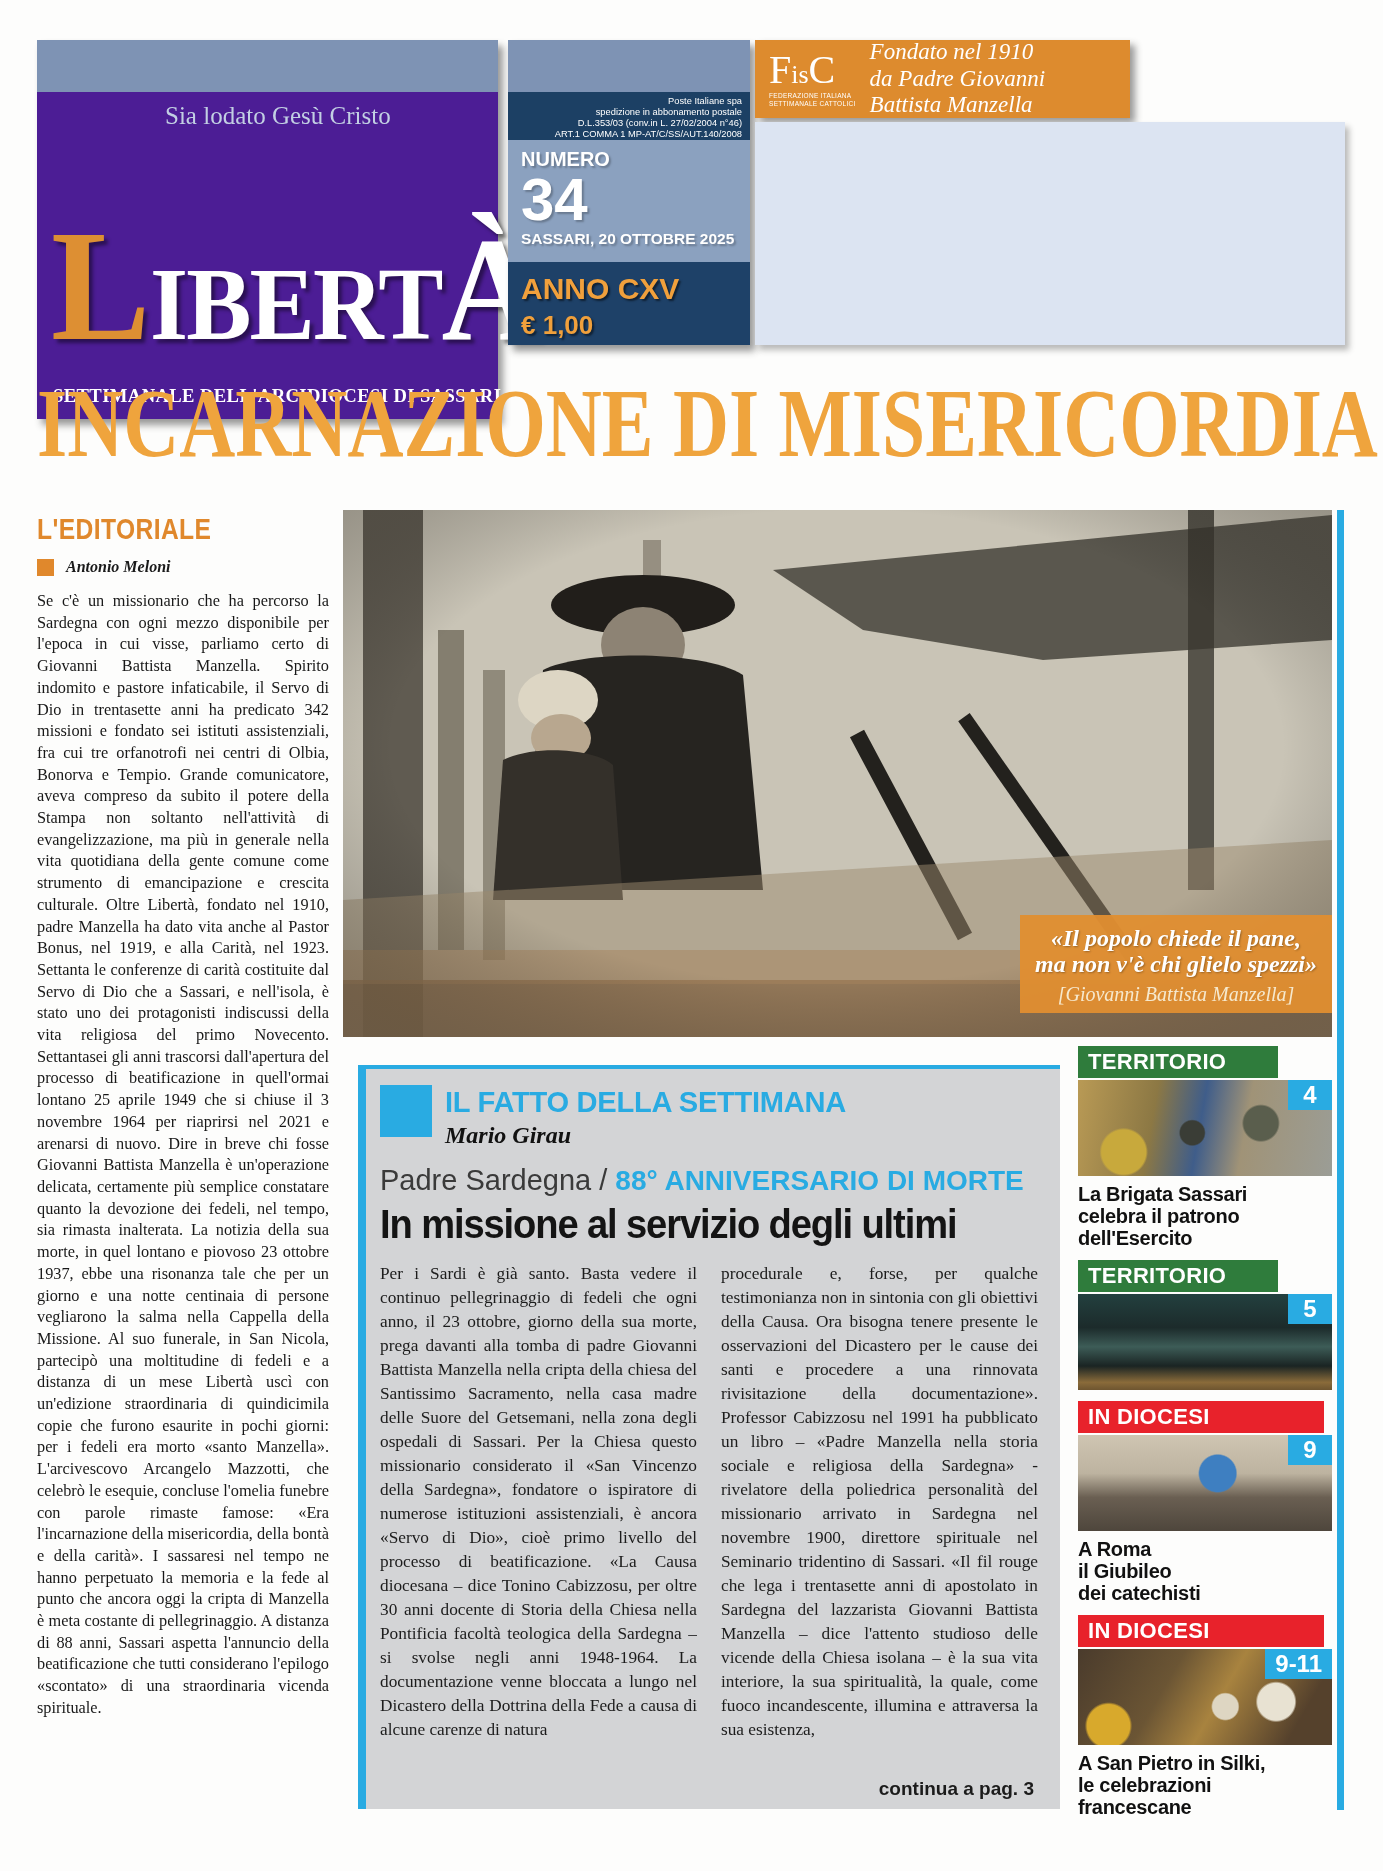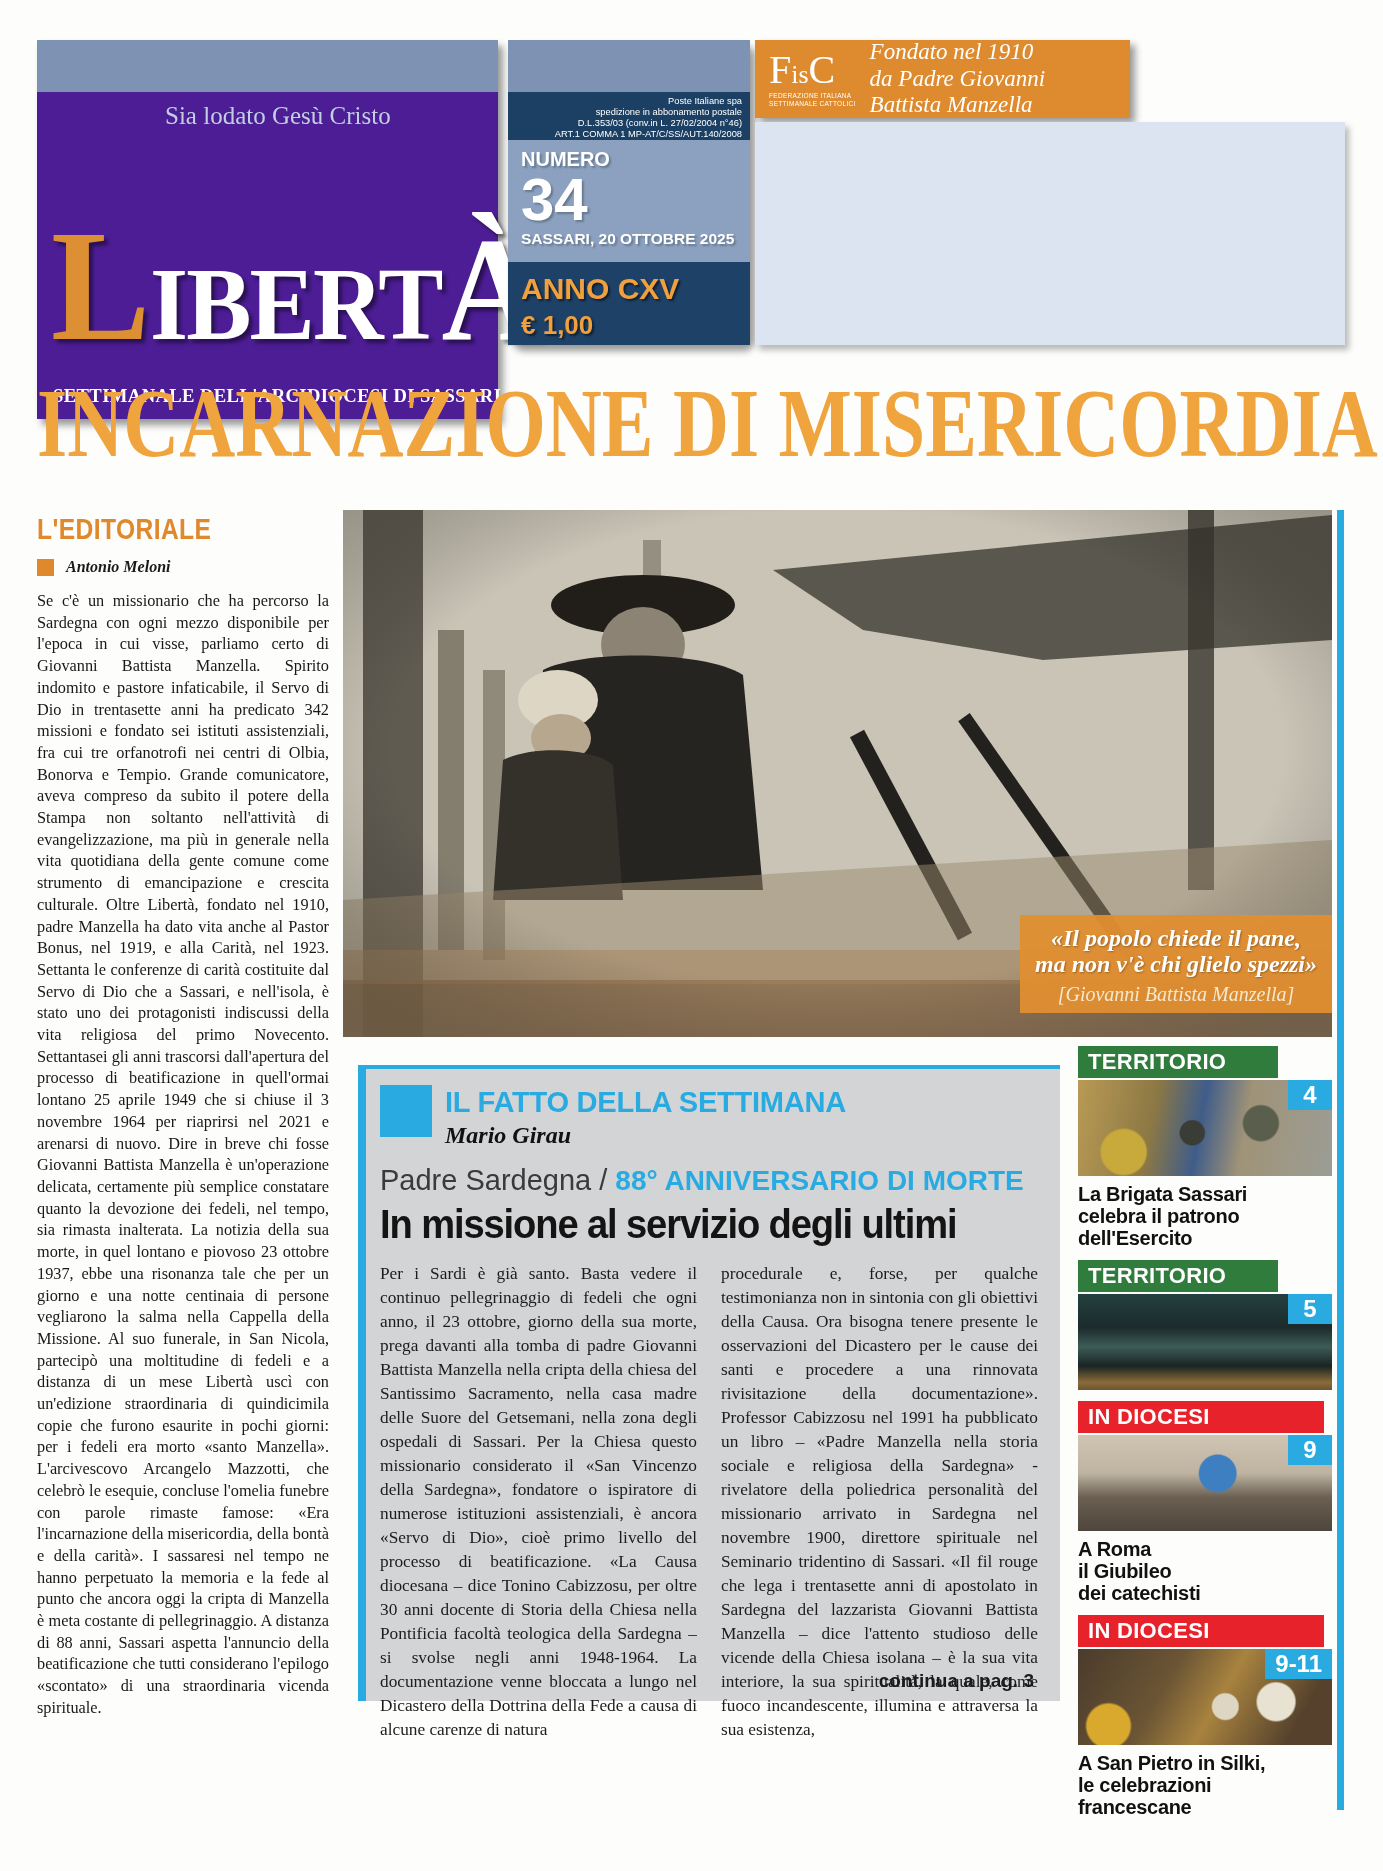--- a/index.html
+++ b/index.html
@@ -10,21 +10,21 @@
   
   .hdr-left{left:37px;top:40px;width:461px;height:379px;background:#4c1d95;box-shadow:5px 6px 7px rgba(30,30,30,.45);}
   .hdr-left .band{position:absolute;left:0;top:0;width:100%;height:52px;background:#7e93b4;}
   .tagline{position:absolute;left:128px;top:62px;font-family:"Liberation Serif",serif;font-size:25px;color:#c2cfe3;}
   .masthead{position:absolute;left:14px;bottom:42px;white-space:nowrap;font-family:"Liberation Serif",serif;font-weight:bold;transform:scaleX(.94);transform-origin:left bottom;text-shadow:4px 4px 4px rgba(0,0,0,.45);}
   .masthead .big-l{font-size:158px;color:#dd8f33;}
   .masthead .mid{font-size:104px;color:#ffffff;letter-spacing:-2px;}
   .masthead .big-a{font-size:148px;color:#ffffff;}
   .hdr-sub{position:absolute;left:16px;bottom:12px;font-family:"Liberation Serif",serif;font-weight:bold;font-size:19px;color:#ffffff;letter-spacing:.4px;white-space:nowrap;transform:scaleX(.98);transform-origin:left;}
 
-  .hdr-mid{left:508px;top:40px;width:242px;height:305px;background:#22c55e;box-shadow:5px 6px 7px rgba(30,30,30,.45);border-radius:11px;}
+  .hdr-mid{left:508px;top:40px;width:242px;height:305px;background:#22c55e;box-shadow:5px 6px 7px rgba(30,30,30,.45);}
   .hdr-mid .band{position:absolute;left:0;top:0;width:100%;height:52px;background:#7e93b4;}
   .postal{position:absolute;left:0;top:52px;width:100%;height:48px;background:#1c4064;color:#fff;font-size:9.3px;line-height:1.2;text-align:right;box-sizing:border-box;padding:4px 8px 0 0;white-space:pre-line;}
   .numero-band{position:absolute;left:0;top:100px;width:100%;height:122px;background:#8ba1bf;color:#fff;box-sizing:border-box;padding:8px 0 0 13px;text-shadow:2px 2px 2px rgba(0,0,0,.25);}
   .numero-label{font-size:20px;font-weight:bold;}
   .numero-num{font-size:60px;font-weight:bold;line-height:.95;}
   .numero-date{font-size:15.5px;font-weight:bold;margin-top:2px;white-space:nowrap;}
   .anno-band{position:absolute;left:0;top:222px;width:100%;height:83px;background:#1e4168;box-sizing:border-box;padding:10px 0 0 13px;}
   .anno{font-size:30px;font-weight:bold;color:#f0a03c;text-shadow:2px 2px 2px rgba(0,0,0,.5);}
   .price{font-size:26px;font-weight:bold;color:#f0a03c;margin-top:4px;text-shadow:2px 2px 2px rgba(0,0,0,.5);}
 
@@ -48,21 +48,21 @@
   .ed-author{font-family:"Liberation Serif",serif;font-style:italic;font-weight:bold;font-size:16px;color:#1a1a1a;}
   .ed-body{margin-top:14px;font-family:"Liberation Serif",serif;font-size:16.3px;line-height:21.7px;color:#181818;text-align:justify;hyphens:auto;-webkit-hyphens:auto;}
 
   
   .photo{left:343px;top:510px;width:989px;height:527px;background:#c9c4b6;overflow:hidden;}
   .caption{left:1020px;top:915px;width:312px;height:98px;background:rgba(224,142,48,.95);box-sizing:border-box;text-align:center;padding-top:10px;}
   .cap-line{font-family:"Liberation Serif",serif;font-style:italic;font-weight:bold;font-size:24px;line-height:1.1;color:#ffffff;text-shadow:1px 1px 2px rgba(0,0,0,.3);white-space:pre-line;}
   .cap-attr{font-family:"Liberation Serif",serif;font-style:italic;font-size:20px;color:#f6e9ce;margin-top:5px;}
 
   
-  .fatto{left:358px;top:1065px;width:702px;height:636px;background:#d3d4d6;border-left:8px solid #29abe2;border-top:4px solid #29abe2;box-sizing:border-box;padding:16px 22px 12px 14px;}
+  .fatto{left:358px;top:1065px;width:702px;height:744px;background:#d3d4d6;border-left:8px solid #29abe2;border-top:4px solid #29abe2;box-sizing:border-box;padding:16px 22px 12px 14px;}
   .fatto-head{display:flex;align-items:flex-start;}
   .fatto-square{width:52px;height:52px;background:#29abe2;flex-shrink:0;}
   .fatto-head-text{margin-left:13px;}
   .fatto-title{font-weight:bold;font-size:30px;color:#29abe2;letter-spacing:-.3px;display:inline-block;transform:scaleX(.97);transform-origin:left;}
   .fatto-author{font-family:"Liberation Serif",serif;font-style:italic;font-weight:bold;font-size:24px;color:#111;margin-top:3px;}
   .kicker{margin-top:15px;white-space:nowrap;}
   .kicker-plain{font-size:29px;color:#3a3a3a;}
   .kicker-accent{font-size:28px;font-weight:bold;color:#29abe2;margin-left:8px;}
   .art-title{display:inline-block;margin-top:4px;font-size:41px;font-weight:bold;color:#141414;letter-spacing:-1.2px;white-space:nowrap;transform:scaleX(.93);transform-origin:left;}
   .art-cols{display:flex;gap:24px;margin-top:14px;}

